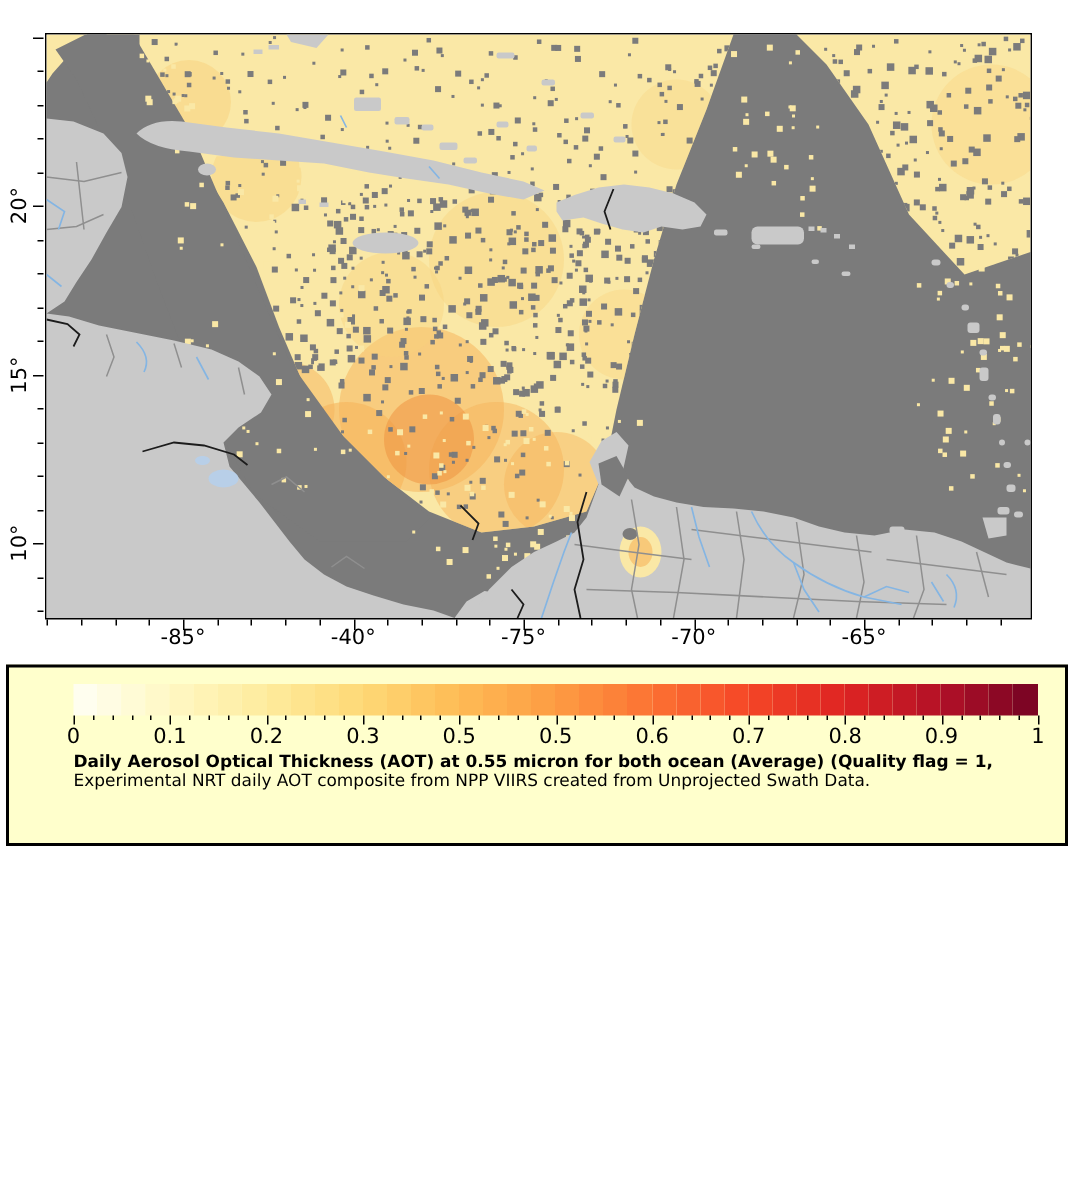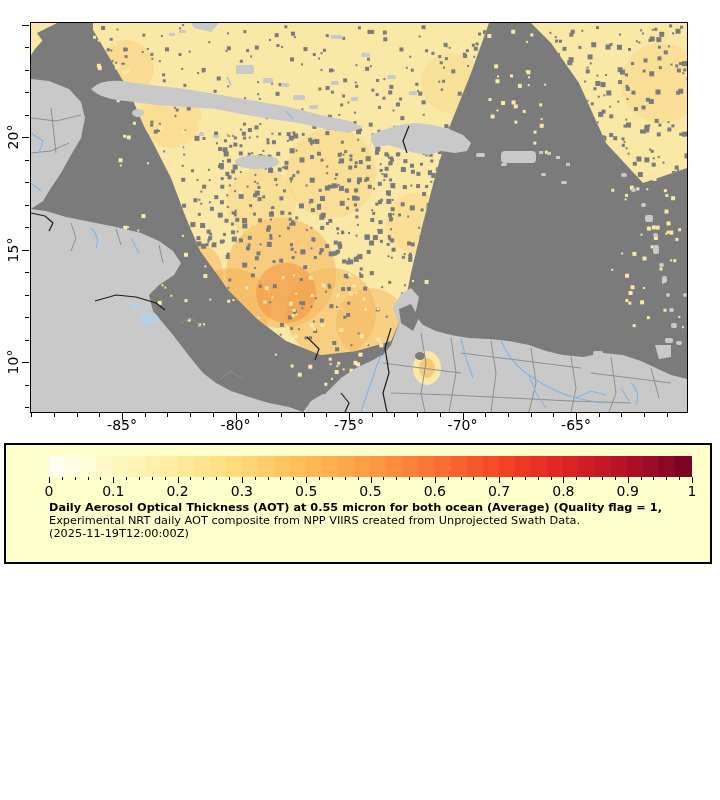--- a/index.html
+++ b/index.html
@@ -1637,21 +1637,21 @@
       <div class="tickmark" style="left: 25px; top: 204.575px; width: 4px; height: 1px;"></div>
       <div class="tickmark" style="left: 25px; top: 182.075px; width: 4px; height: 1px;"></div>
       <div class="tickmark" style="left: 25px; top: 159.575px; width: 4px; height: 1px;"></div>
       <div class="tickmark" style="left: 22px; top: 137.075px; width: 7px; height: 1px;"></div>
       <div class="tickmark" style="left: 25px; top: 114.575px; width: 4px; height: 1px;"></div>
       <div class="tickmark" style="left: 25px; top: 92.075px; width: 4px; height: 1px;"></div>
       <div class="tickmark" style="left: 25px; top: 69.575px; width: 4px; height: 1px;"></div>
       <div class="tickmark" style="left: 25px; top: 47.075px; width: 4px; height: 1px;"></div>
       <div class="tickmark" style="left: 22px; top: 24.575px; width: 7px; height: 1px;"></div>
       <div class="xtick-label" style="left: 87.027px;">-85°</div>
-      <div class="xtick-label" style="left: 200.527px;">-80°</div>
+      <div class="xtick-label" style="left: 200.527px;">-40°</div>
       <div class="xtick-label" style="left: 314.027px;">-75°</div>
       <div class="xtick-label" style="left: 427.527px;">-70°</div>
       <div class="xtick-label" style="left: 541.027px;">-65°</div>
       <div class="ytick-label" style="top: 129.075px;">20°</div>
       <div class="ytick-label" style="top: 241.575px;">15°</div>
       <div class="ytick-label" style="top: 354.075px;">10°</div>
     </div>
 
   <div id="legend-box" style="background: rgb(255, 255, 204);">
     <div id="colorbar"><div class="cb-seg" style="width: 16.075px; background: rgb(255, 254, 239);"></div><div class="cb-seg" style="width: 16.075px; background: rgb(255, 252, 227);"></div><div class="cb-seg" style="width: 16.075px; background: rgb(255, 251, 214);"></div><div class="cb-seg" style="width: 16.075px; background: rgb(255, 249, 202);"></div><div class="cb-seg" style="width: 16.075px; background: rgb(255, 246, 191);"></div><div class="cb-seg" style="width: 16.075px; background: rgb(255, 243, 181);"></div><div class="cb-seg" style="width: 16.075px; background: rgb(254, 240, 172);"></div><div class="cb-seg" style="width: 16.075px; background: rgb(254, 237, 162);"></div><div class="cb-seg" style="width: 16.075px; background: rgb(254, 233, 152);"></div><div class="cb-seg" style="width: 16.075px; background: rgb(254, 228, 142);"></div><div class="cb-seg" style="width: 16.075px; background: rgb(254, 224, 133);"></div><div class="cb-seg" style="width: 16.075px; background: rgb(254, 219, 123);"></div><div class="cb-seg" style="width: 16.075px; background: rgb(254, 213, 114);"></div><div class="cb-seg" style="width: 16.075px; background: rgb(254, 206, 106);"></div><div class="cb-seg" style="width: 16.075px; background: rgb(254, 198, 97);"></div><div class="cb-seg" style="width: 16.075px; background: rgb(254, 191, 89);"></div><div class="cb-seg" style="width: 16.075px; background: rgb(254, 183, 83);"></div><div class="cb-seg" style="width: 16.075px; background: rgb(254, 175, 78);"></div><div class="cb-seg" style="width: 16.075px; background: rgb(253, 168, 74);"></div><div class="cb-seg" style="width: 16.075px; background: rgb(253, 160, 69);"></div><div class="cb-seg" style="width: 16.075px; background: rgb(253, 151, 65);"></div><div class="cb-seg" style="width: 16.075px; background: rgb(253, 140, 61);"></div><div class="cb-seg" style="width: 16.075px; background: rgb(252, 130, 57);"></div><div class="cb-seg" style="width: 16.075px; background: rgb(252, 119, 53);"></div><div class="cb-seg" style="width: 16.075px; background: rgb(251, 108, 49);"></div><div class="cb-seg" style="width: 16.075px; background: rgb(249, 98, 47);"></div><div class="cb-seg" style="width: 16.075px; background: rgb(248, 87, 44);"></div><div class="cb-seg" style="width: 16.075px; background: rgb(246, 75, 40);"></div><div class="cb-seg" style="width: 16.075px; background: rgb(242, 66, 38);"></div><div class="cb-seg" style="width: 16.075px; background: rgb(236, 57, 37);"></div><div class="cb-seg" style="width: 16.075px; background: rgb(231, 49, 36);"></div><div class="cb-seg" style="width: 16.075px; background: rgb(225, 40, 35);"></div><div class="cb-seg" style="width: 16.075px; background: rgb(217, 34, 35);"></div><div class="cb-seg" style="width: 16.075px; background: rgb(206, 29, 36);"></div><div class="cb-seg" style="width: 16.075px; background: rgb(195, 24, 37);"></div><div class="cb-seg" style="width: 16.075px; background: rgb(184, 19, 38);"></div><div class="cb-seg" style="width: 16.075px; background: rgb(171, 15, 39);"></div><div class="cb-seg" style="width: 16.075px; background: rgb(156, 12, 38);"></div><div class="cb-seg" style="width: 16.075px; background: rgb(140, 8, 37);"></div><div class="cb-seg" style="width: 16.075px; background: rgb(125, 5, 36);"></div></div>
@@ -1715,17 +1715,16 @@
         <div class="cb-label" style="left: 341.5px;">0.5</div>
         <div class="cb-label" style="left: 405.8px;">0.6</div>
         <div class="cb-label" style="left: 470.1px;">0.7</div>
         <div class="cb-label" style="left: 534.4px;">0.8</div>
         <div class="cb-label" style="left: 598.7px;">0.9</div>
         <div class="cb-label" style="left: 663px;">1</div>
       </div>
     <div id="caption">
       <div class="cap-bold">Daily Aerosol Optical Thickness (AOT) at 0.55 micron for both ocean (Average) (Quality flag = 1,</div>
       <div>Experimental NRT daily AOT composite from NPP VIIRS created from Unprojected Swath Data.</div>
-      <div>(2025-11-19T12:00:00Z)</div>
     </div>
   </div>
 
 </div>
 
 </body></html>

